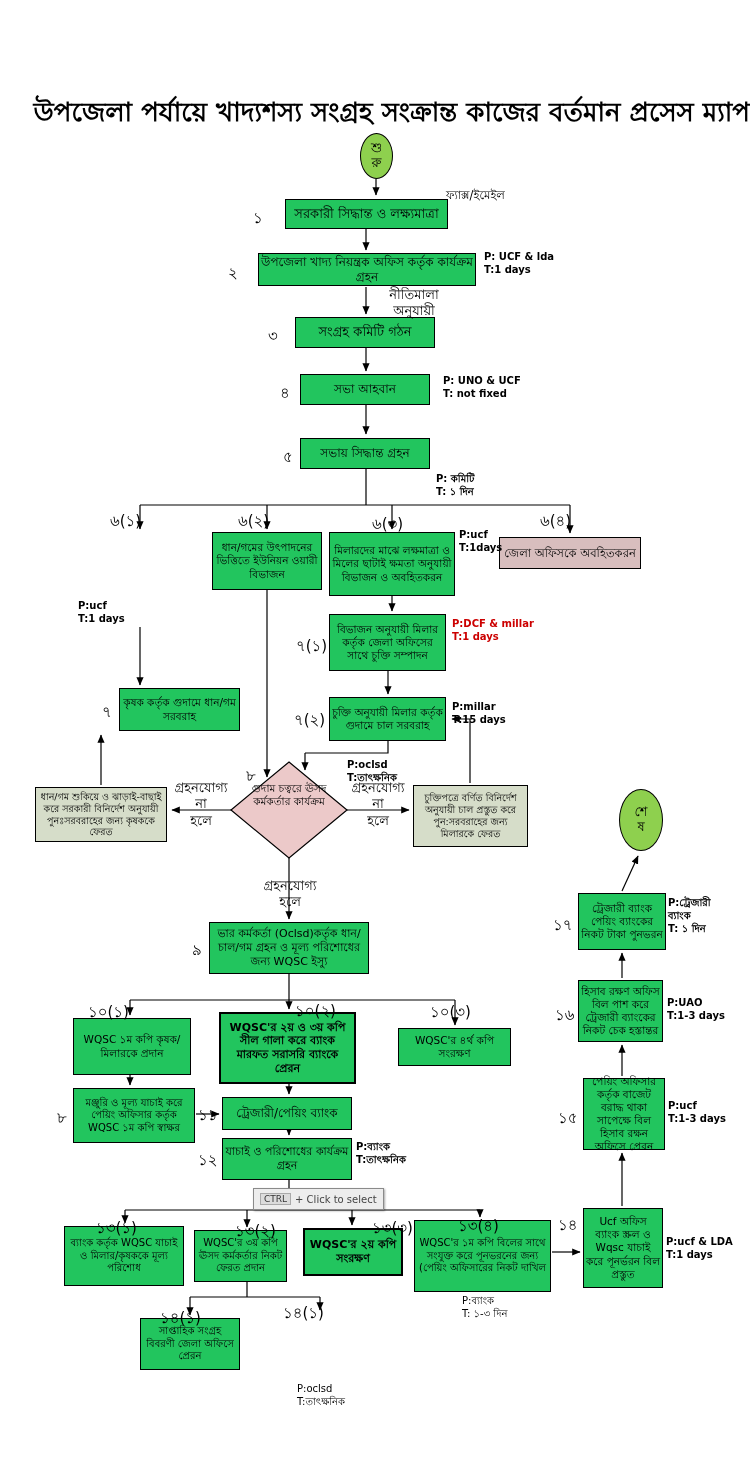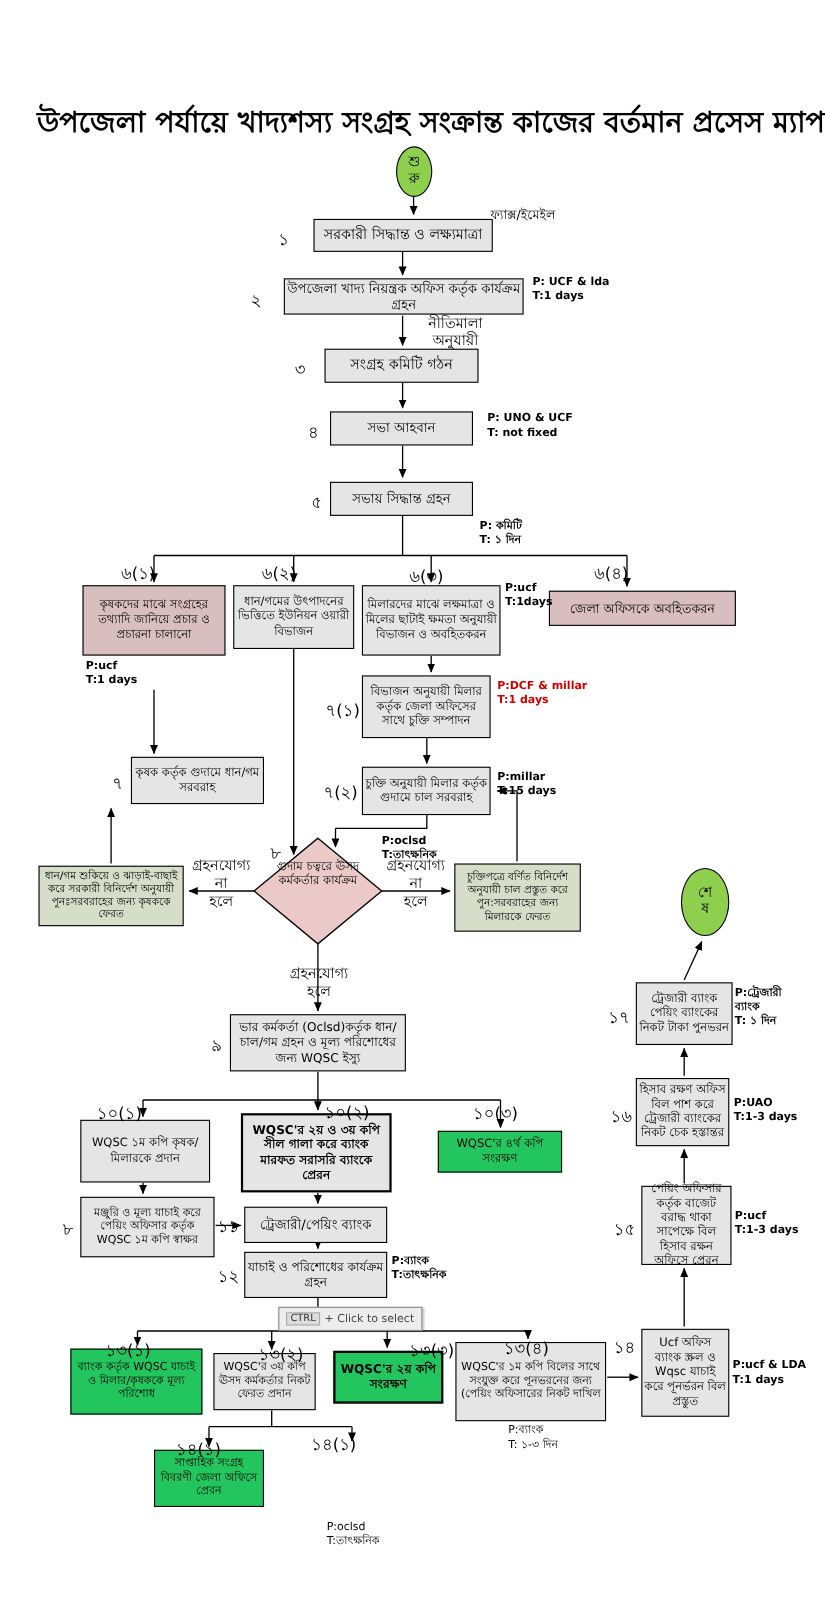--- a/index.html
+++ b/index.html
@@ -2,21 +2,21 @@
 <html><head>
 <meta charset="utf-8">
 <style>
   *{margin:0;padding:0;box-sizing:border-box}
   body{background:#ffffff}
   #canvas{position:relative;width:750px;height:1471px;background:#fff;color:#000;
           font-family:"DejaVu Sans","Liberation Sans",sans-serif;overflow:hidden}
   .title{position:absolute;left:0;top:98px;width:100%;text-align:right;
          font-weight:bold;font-size:26px;line-height:1.1}
   svg.wires{position:absolute;left:0;top:0;width:750px;height:1471px}
-  .node{position:absolute;border:1px solid #000;background:#e5e5e5;display:flex;align-items:center;
+  .node{position:absolute;border:1px solid #000;background:#22c55e;display:flex;align-items:center;
         justify-content:center;text-align:center;padding:2px;font-size:11px;line-height:1.25}
   .pink{background:#d8bebe}
   .peach{background:#22c55e}
   .greenbox{background:#d6ddc9}
   .thick{border-width:2px;font-weight:bold}
   .ellipse{position:absolute;border:1.5px solid #000;border-radius:50%;background:#8ed04e;
            display:flex;flex-direction:column;align-items:center;justify-content:center;
            font-size:13px;line-height:1.15}
   .num{position:absolute;font-size:15px}
   .note{position:absolute;font-size:10px;font-weight:bold;line-height:1.3;white-space:nowrap}
@@ -122,30 +122,27 @@
   <div class="node" style="left:295px;top:317px;width:140px;height:31px;font-size:13px">
       <span>সংগ্রহ কমিটি গঠন</span>
     </div>
   <div class="node" style="left:300px;top:374px;width:130px;height:31px;font-size:12px">
       <span>সভা আহবান</span>
     </div>
   <div class="node" style="left:300px;top:438px;width:130px;height:31px;font-size:12px">
       <span>সভায় সিদ্ধান্ত গ্রহন</span>
     </div>
 
-  <div class="node pink" style="left:75px;top:532px;width:130px;height:64px;font-size:10.5px">
-      <span>কৃষকদের মাঝে সংগ্রহের তথ্যাদি জানিয়ে প্রচার ও প্রচারনা চালানো</span>
-    </div>
   <div class="node" style="left:212px;top:532px;width:110px;height:58px;font-size:10.5px">
       <span>ধান/গমের উৎপাদনের ভিত্তিতে ইউনিয়ন ওয়ারী বিভাজন</span>
     </div>
   <div class="node" style="left:329px;top:532px;width:126px;height:64px;font-size:10.5px">
       <span>মিলারদের মাঝে লক্ষমাত্রা ও মিলের ছাটাই ক্ষমতা অনুযায়ী বিভাজন ও অবহিতকরন</span>
     </div>
-  <div class="node pink" style="left:499px;top:537px;width:170px;height:32px;font-size:11.5px">
+  <div class="node pink" style="left:499px;top:537px;width:142px;height:32px;font-size:11.5px">
       <span>জেলা অফিসকে অবহিতকরন</span>
     </div>
 
   <div class="node" style="left:329px;top:614px;width:117px;height:57px;font-size:10.5px">
       <span>বিভাজন অনুযায়ী মিলার কর্তৃক জেলা অফিসের সাথে চুক্তি সম্পাদন</span>
     </div>
   <div class="node" style="left:329px;top:697px;width:117px;height:44px;font-size:10.5px">
       <span>চুক্তি অনুযায়ী মিলার কর্তৃক গুদামে চাল সরবরাহ</span>
     </div>
   <div class="node" style="left:119px;top:688px;width:121px;height:43px;font-size:10.5px">

